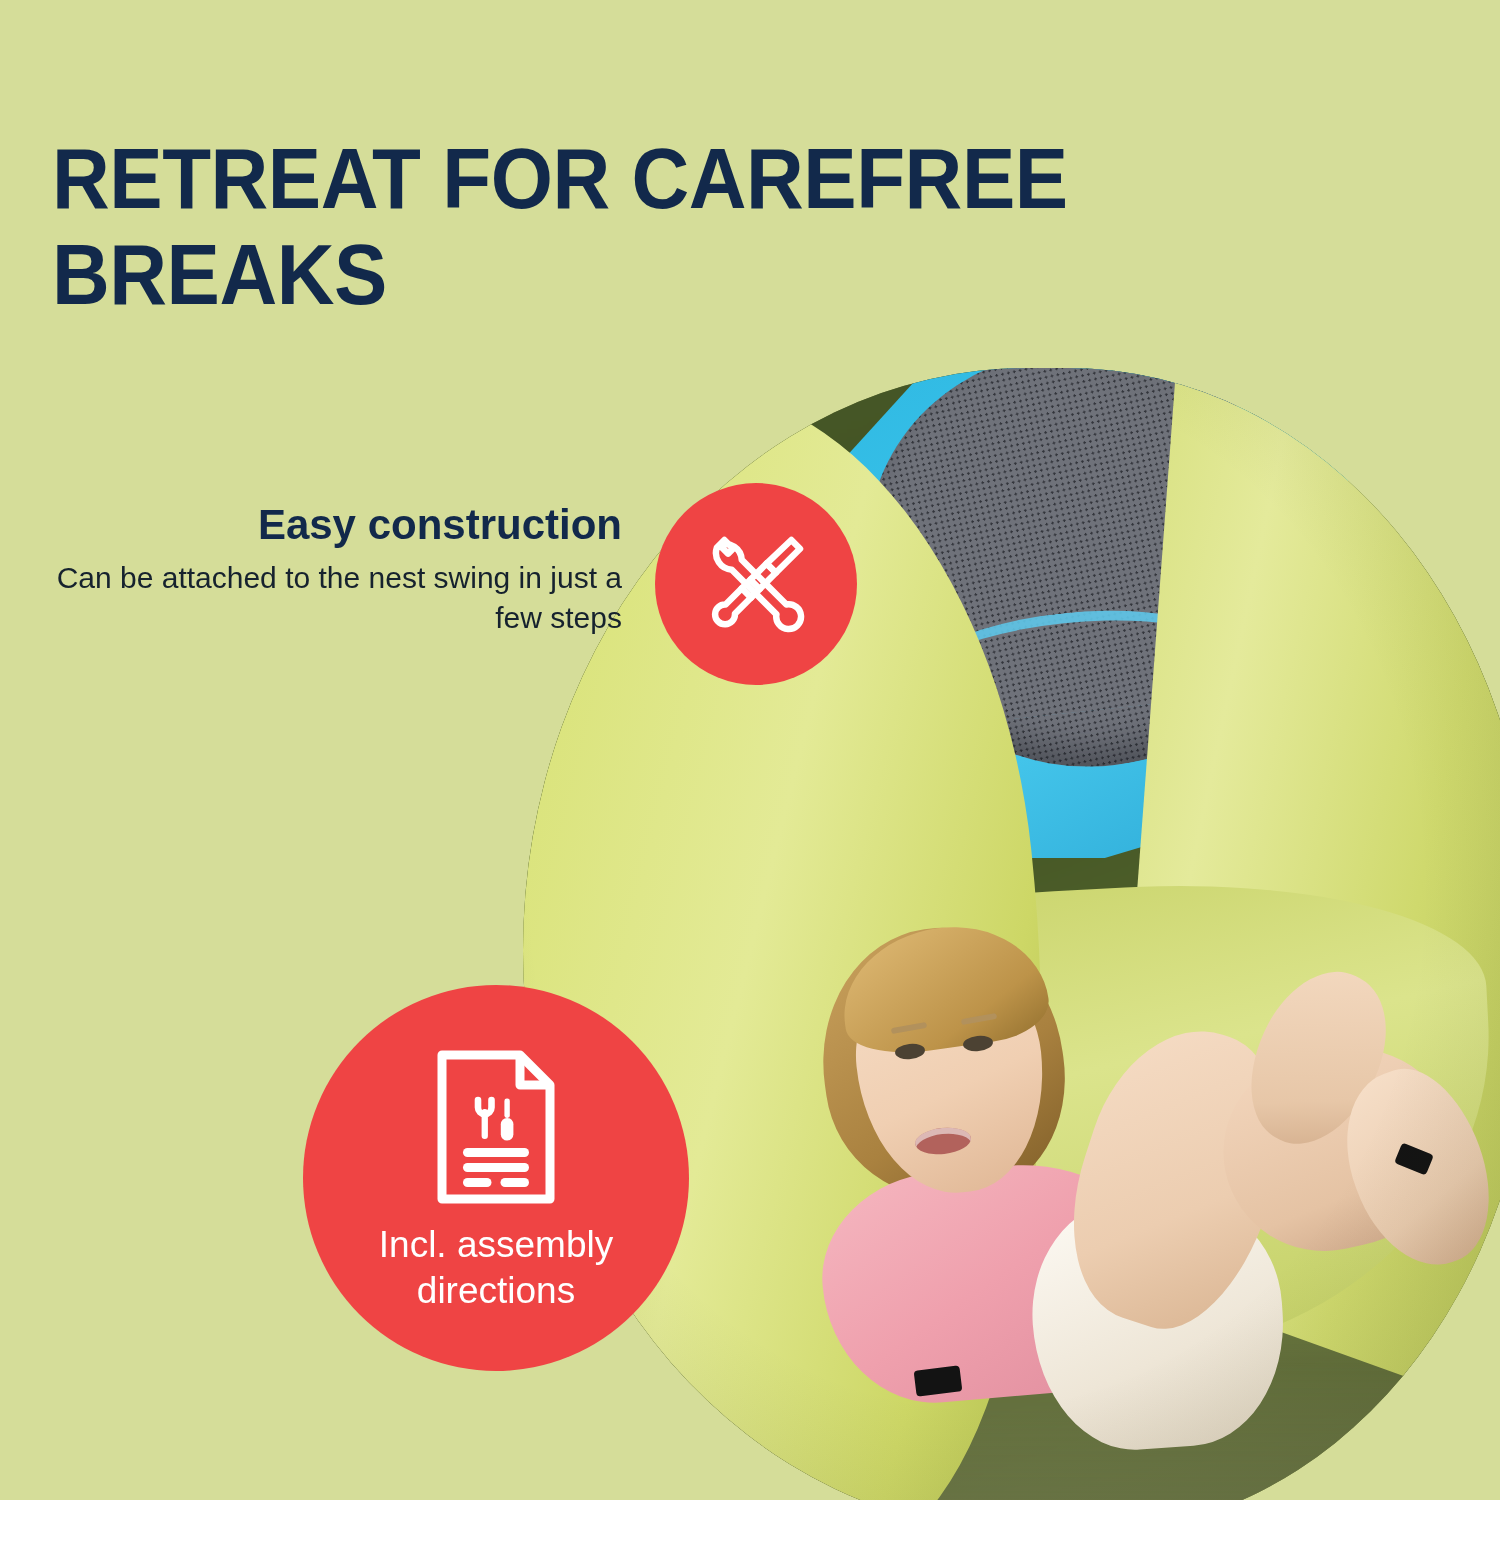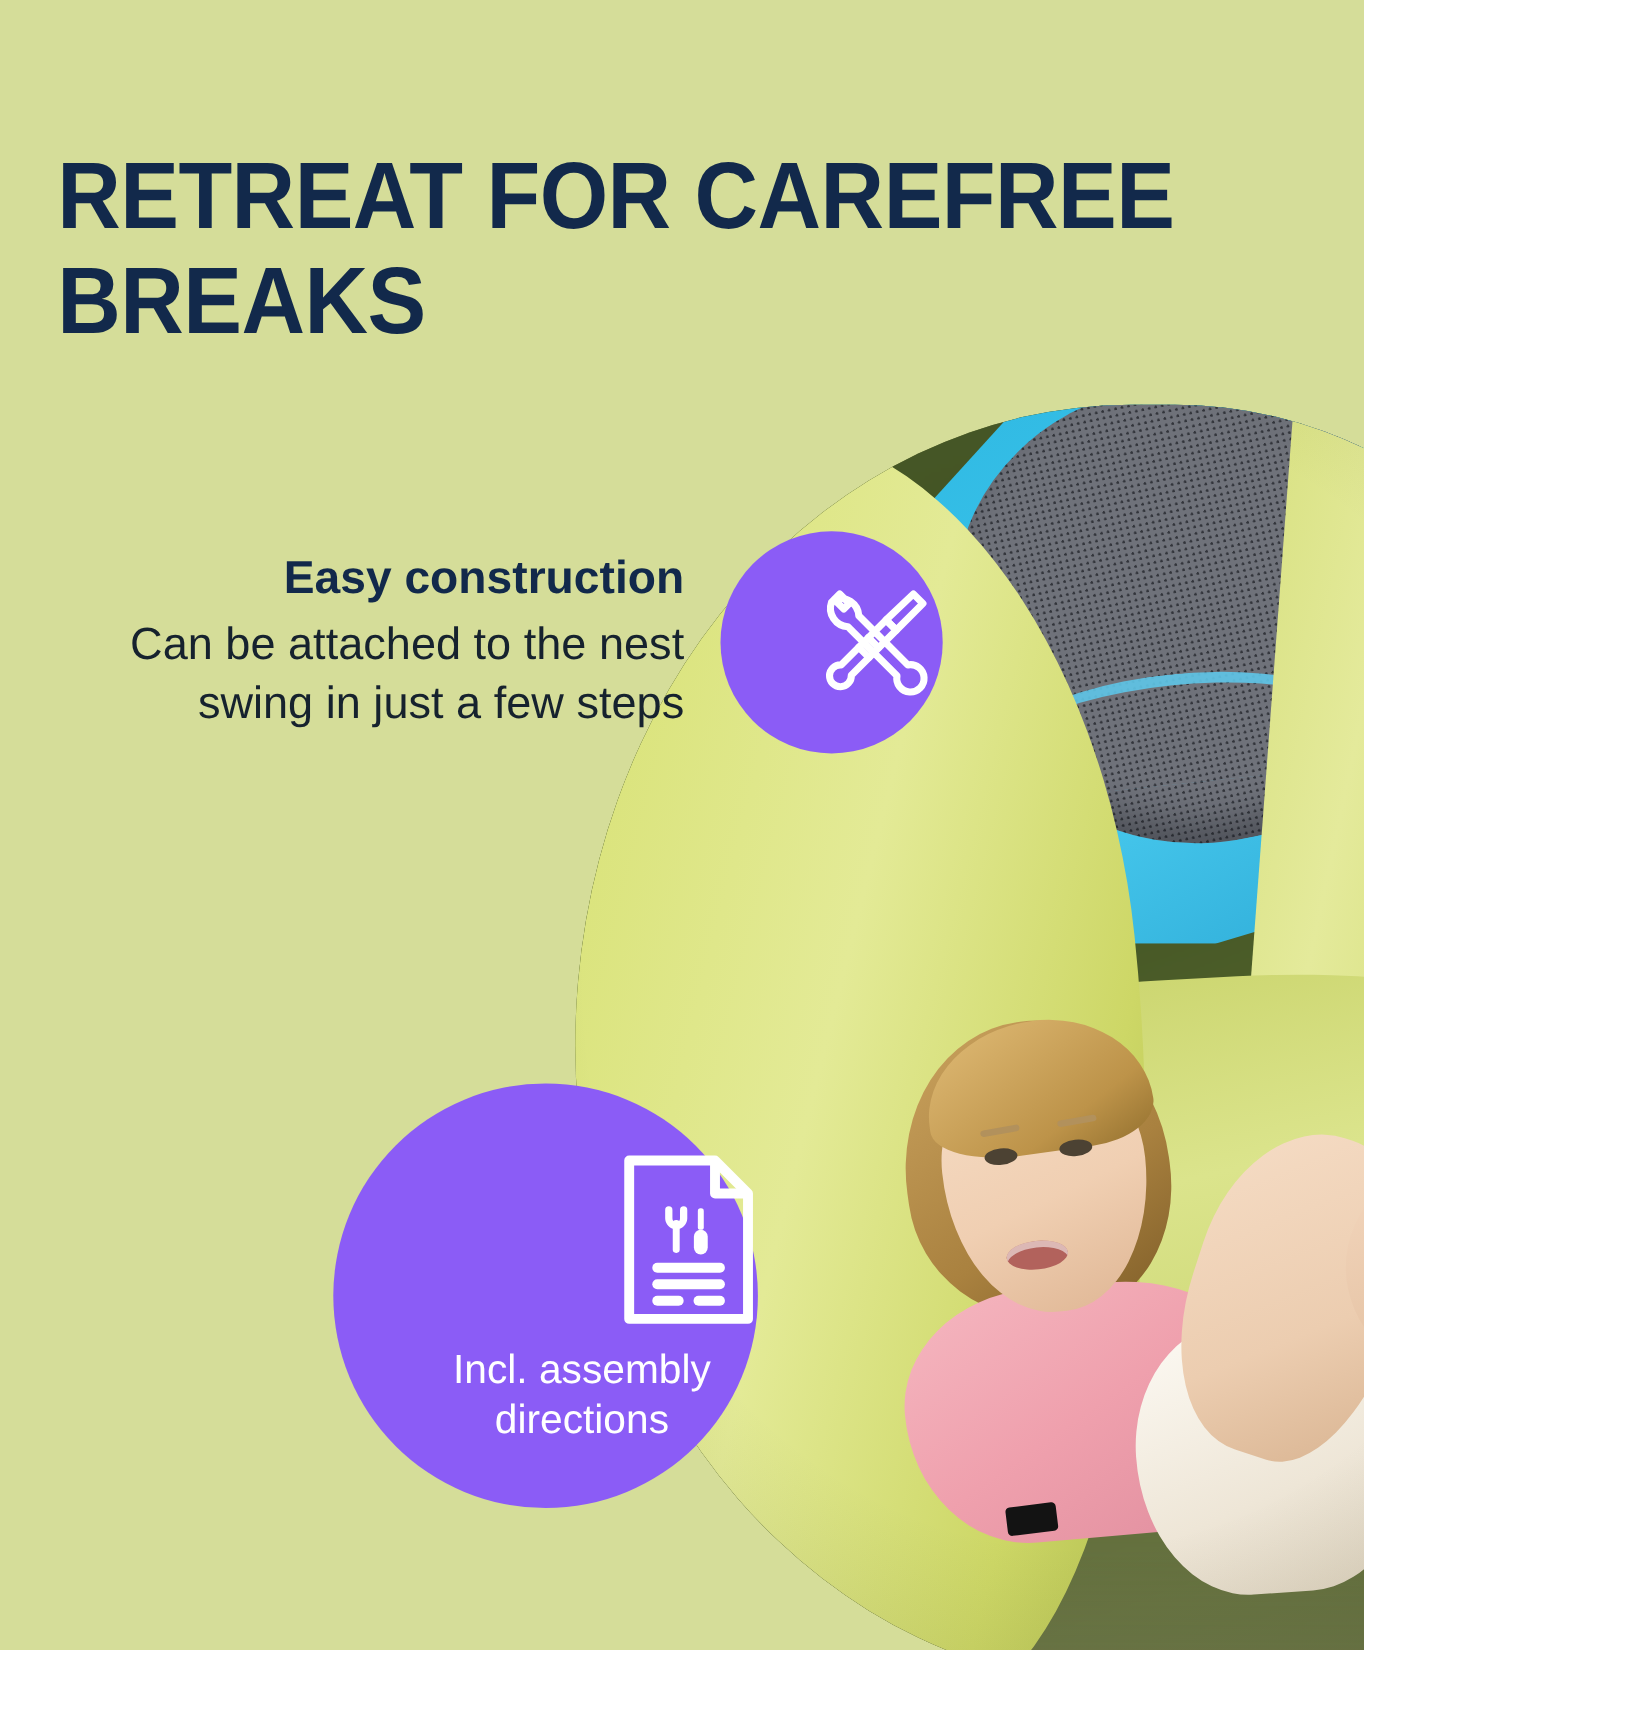--- a/index.html
+++ b/index.html
@@ -9,21 +9,21 @@
   }
   body {
     width: 1500px;
     height: 1562px;
     font-family: "Liberation Sans", sans-serif;
     overflow: hidden;
   }
 
   .poster {
     position: relative;
-    width: 1240px;
+    width: 1500px;
     height: 1500px;
     background: #d5dd99;
     overflow: hidden;
   }
 
   
   .photo-wrap {
     position: absolute;
     left: 523px;
     top: 368px;
@@ -286,35 +286,35 @@
     text-align: right;
   }
   .feature-title {
     font-size: 42px;
     font-weight: 700;
     color: #12294b;
     line-height: 1.18;
     margin: 0 0 8px 0;
   }
   .feature-body {
-    font-size: 41px;
+    font-size: 30px;
     font-weight: 400;
     color: #16222e;
     line-height: 1.34;
     margin: 0;
   }
 
   
   .badge {
     position: absolute;
     border-radius: 50%;
-    background: #8b5cf6;
+    background: #ef4444;
     display: flex;
     flex-direction: column;
-    align-items: flex-end;
+    align-items: center;
     justify-content: center;
   }
   .badge-tools {
     left: 655px;
     top: 483px;
     width: 202px;
     height: 202px;
   }
   .badge-tools svg { width: 124px; height: 124px; display: block; }
 

